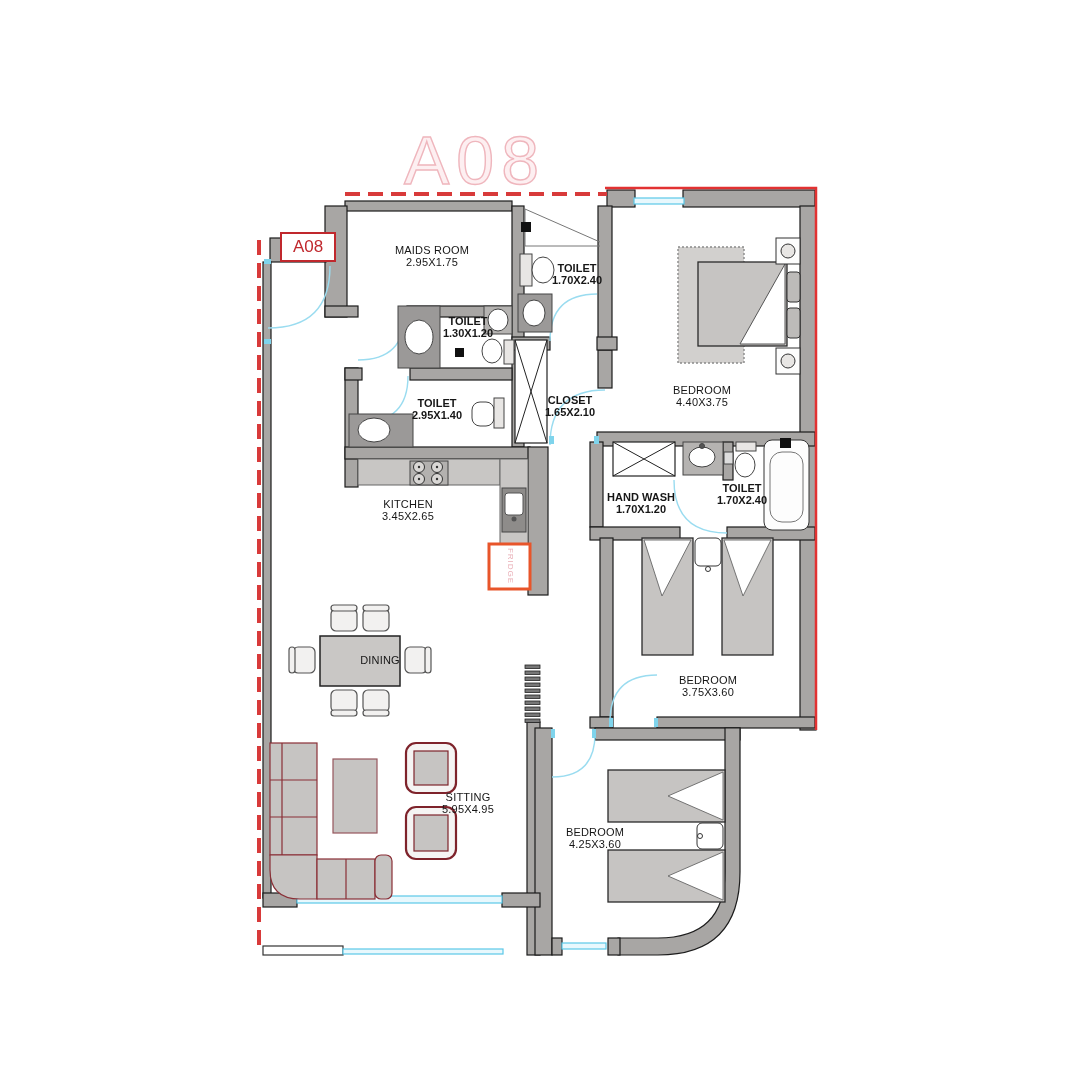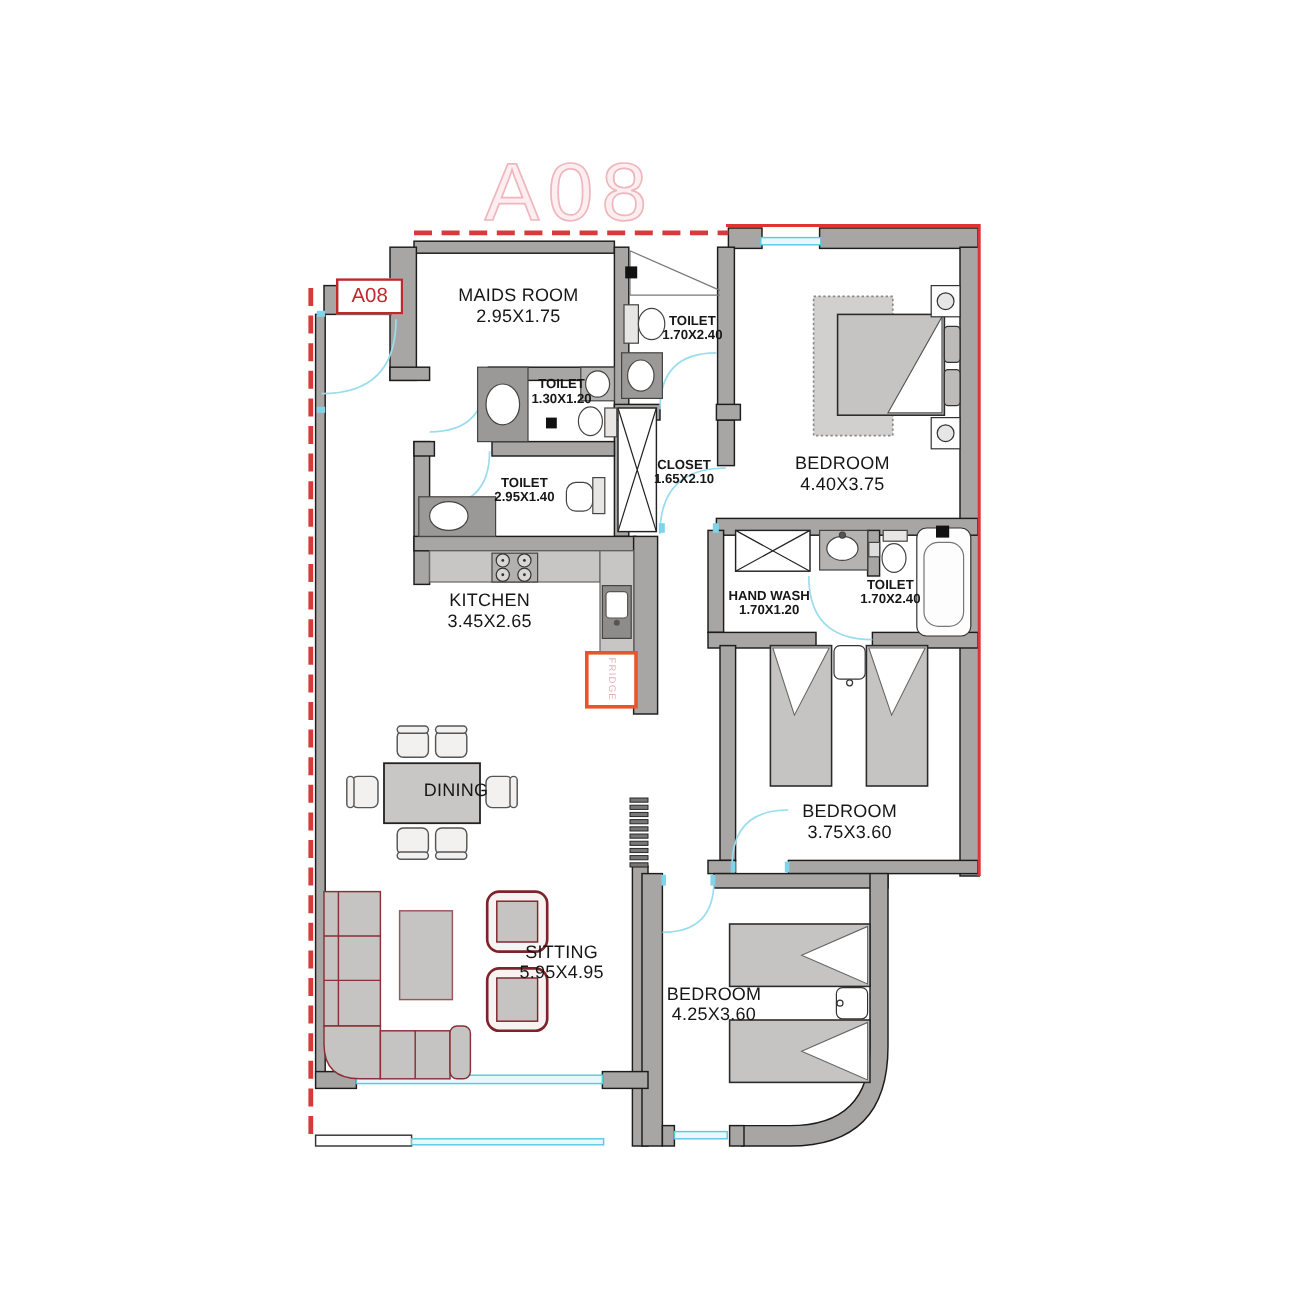--- a/index.html
+++ b/index.html
@@ -1,21 +1,21 @@
 <!DOCTYPE html>
 <html><head>
 <meta charset="utf-8">
 <style>
   html,body{margin:0;padding:0;background:#ffffff;}
   #canvas{position:relative;width:1080px;height:1080px;background:#ffffff;overflow:hidden;
           font-family:"Liberation Sans",sans-serif;margin-top:10px;}
   #plan-svg{position:absolute;left:0;top:0;}
   .lbl{position:absolute;transform:translate(-50%,-50%);text-align:center;color:#161616;
        line-height:1.12;white-space:nowrap;}
-  .lbl-lg{font-size:15px;letter-spacing:.2px;}
+  .lbl-lg{font-size:11px;letter-spacing:.2px;}
   .lbl-sm{font-size:11px;font-weight:bold;}
   .lbl span{display:block;}
   #unit-tag{position:absolute;left:280px;top:222px;width:56px;height:30px;box-sizing:border-box;
             border:2px solid #c0282d;color:#c0282d;background:#ffffff;font-size:17px;
             display:flex;align-items:center;justify-content:center;}
   #watermark{position:absolute;left:475px;top:150px;transform:translate(-50%,-50%);
              font-size:68px;letter-spacing:7px;color:#fdeff1;-webkit-text-stroke:1.4px #efb6bd;}
   #fridge-label{position:absolute;left:510px;top:556px;transform:translate(-50%,-50%) rotate(90deg);
                 font-size:8px;letter-spacing:1px;color:#e9aeb6;}
 </style>
@@ -271,21 +271,21 @@
   <span>1.70X2.40</span>
 </div>
 <div class="lbl lbl-sm" style="left:468px;top:317px">
   <span>TOILET</span>
   <span>1.30X1.20</span>
 </div>
 <div class="lbl lbl-sm" style="left:437px;top:399px">
   <span>TOILET</span>
   <span>2.95X1.40</span>
 </div>
-<div class="lbl lbl-sm" style="left:570px;top:384px">
+<div class="lbl lbl-sm" style="left:570px;top:396px">
   <span>CLOSET</span>
   <span>1.65X2.10</span>
 </div>
 <div class="lbl lbl-lg" style="left:702px;top:386px">
   <span>BEDROOM</span>
   <span>4.40X3.75</span>
 </div>
 <div class="lbl lbl-lg" style="left:408px;top:500px">
   <span>KITCHEN</span>
   <span>3.45X2.65</span>

